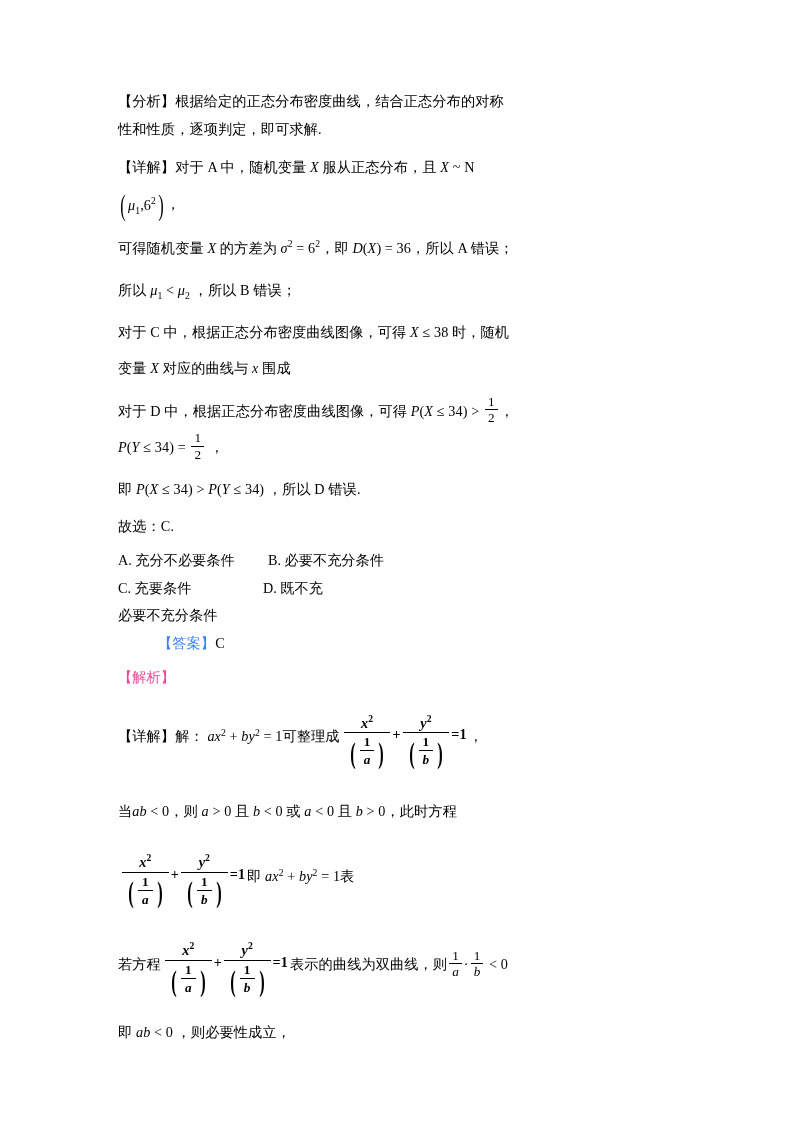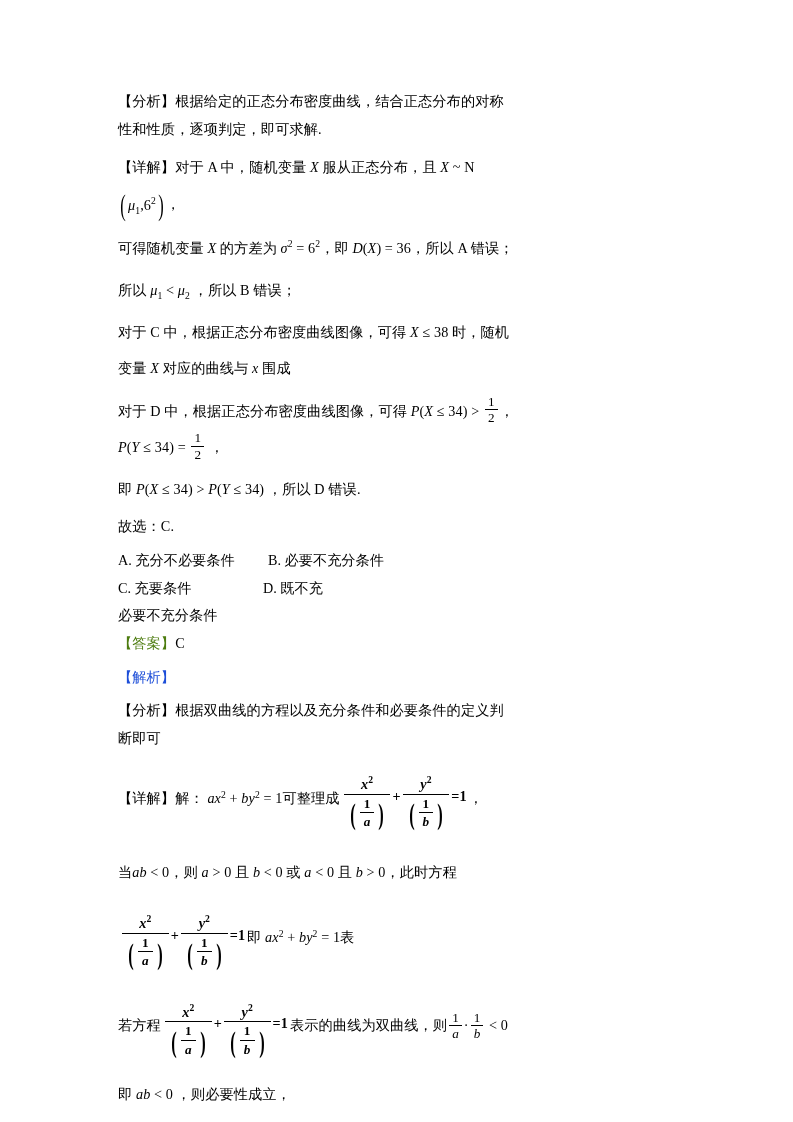--- a/index.html
+++ b/index.html
@@ -26,24 +26,25 @@
     font-size: 14.2px;
     line-height: 1.95;
     margin: 0 0 6px 0;
     text-align: left;
     letter-spacing: 0.1px;
   }
   .tall {
     line-height: 2.55;
   }
   .answer-label {
-    color: #4d7c0f;
+    color: #3b82f6;
+    margin-left: 40px;
   }
   .blue {
-    color: #1d4ed8;
+    color: #ec4899;
   }
   .choices {
     font-size: 14.2px;
     line-height: 1.95;
     margin: 0;
   }
   .choice-row {
     display: block;
     font-family: Liberation Serif, serif;
   }
@@ -179,23 +180,20 @@
   </div>
 
   <p class="para">
     <span class="answer-label">【答案】</span><span>C</span>
   </p>
 
   <p class="para">
     <span class="blue">【解析】</span>
   </p>
 
-  <p class="para">
-    <span>【分析】</span><span>根据双曲线的方程以及充分条件和必要条件的定义判断即可</span>
-  </p>
 
   <p class="para" style="line-height:3.6;">
     <span>【详解】</span><span>解：</span>&nbsp;<i>ax</i><sup class="sup">2</sup> <span class="mo">+</span> <i>by</i><sup class="sup">2</sup> <span class="mo">=</span> 1<span>可整理成</span><span class="conic"><span class="bigfrac"><span class="num"><i>x</i><sup class="sup">2</sup></span><span class="den"><span class="pfrac"><span class="pl">(</span><span class="frac"><span class="num">1</span><span class="den"><i>a</i></span></span><span class="pr">)</span></span></span></span><span class="mo">+</span><span class="bigfrac"><span class="num"><i>y</i><sup class="sup">2</sup></span><span class="den"><span class="pfrac"><span class="pl">(</span><span class="frac"><span class="num">1</span><span class="den"><i>b</i></span></span><span class="pr">)</span></span></span></span><span class="mo">=</span>1</span>，
   </p>
 
   <p class="para" style="line-height:3.6;">
     当<i>ab</i> <span class="mo">&lt;</span> 0，则 <i>a</i> <span class="mo">&gt;</span> 0 且 <i>b</i> <span class="mo">&lt;</span> 0 或 <i>a</i> <span class="mo">&lt;</span> 0 且 <i>b</i> <span class="mo">&gt;</span> 0，此时方程<span class="conic"><span class="bigfrac"><span class="num"><i>x</i><sup class="sup">2</sup></span><span class="den"><span class="pfrac"><span class="pl">(</span><span class="frac"><span class="num">1</span><span class="den"><i>a</i></span></span><span class="pr">)</span></span></span></span><span class="mo">+</span><span class="bigfrac"><span class="num"><i>y</i><sup class="sup">2</sup></span><span class="den"><span class="pfrac"><span class="pl">(</span><span class="frac"><span class="num">1</span><span class="den"><i>b</i></span></span><span class="pr">)</span></span></span></span><span class="mo">=</span>1</span>即 <i>ax</i><sup class="sup">2</sup> <span class="mo">+</span> <i>by</i><sup class="sup">2</sup> <span class="mo">=</span> 1表
   </p>
 
 

